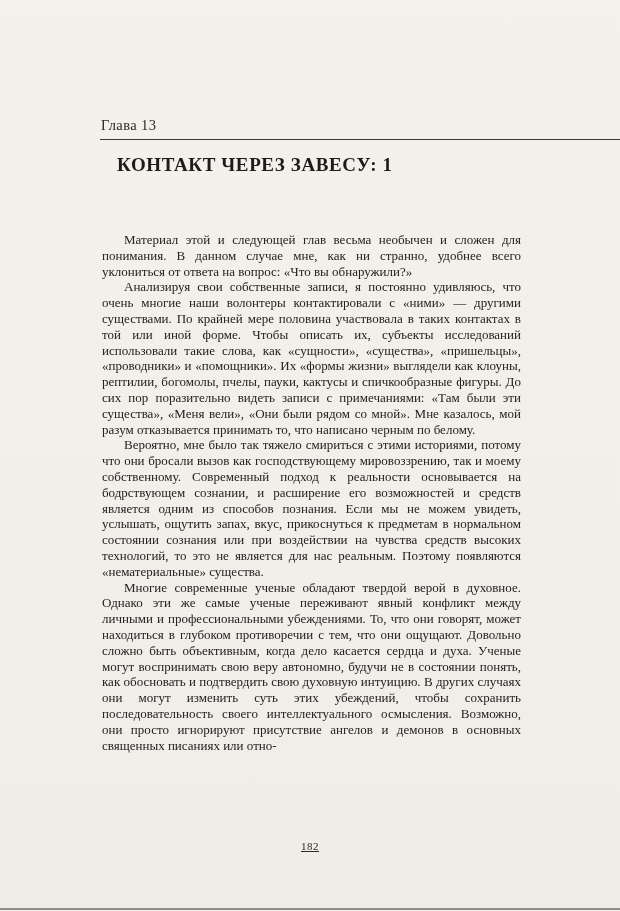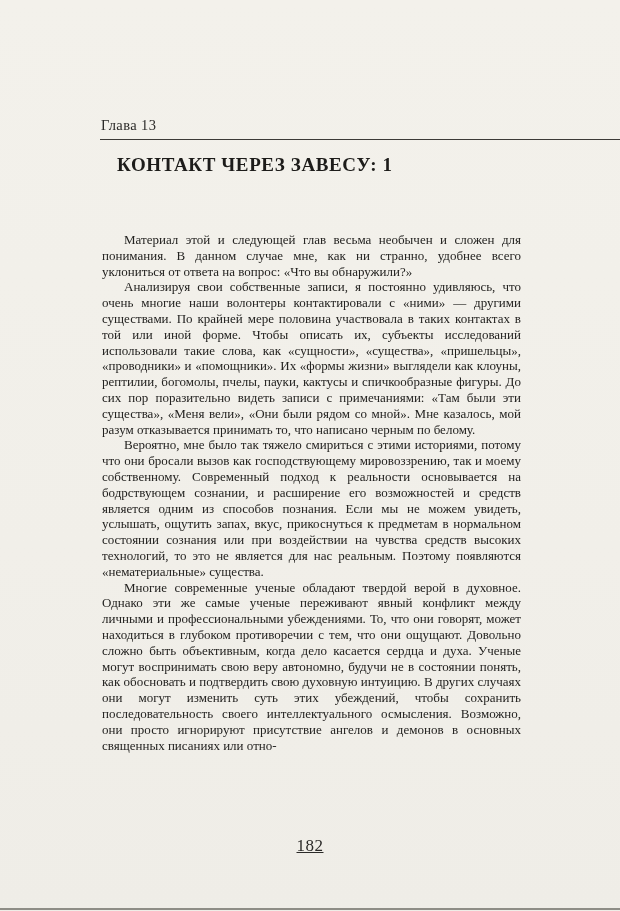--- a/index.html
+++ b/index.html
@@ -72,21 +72,21 @@
 
   .page-footer {
     position: absolute;
     top: 836px;
     left: 0;
     right: 0;
     text-align: center;
   }
 
   .page-number {
-    font-size: 17px;
+    font-size: 11px;
     color: #2b2a28;
     letter-spacing: 0.5px;
     text-decoration: underline;
   }
 
   .scan-edge {
     position: absolute;
     left: 0;
     right: 0;
     bottom: 1px;

